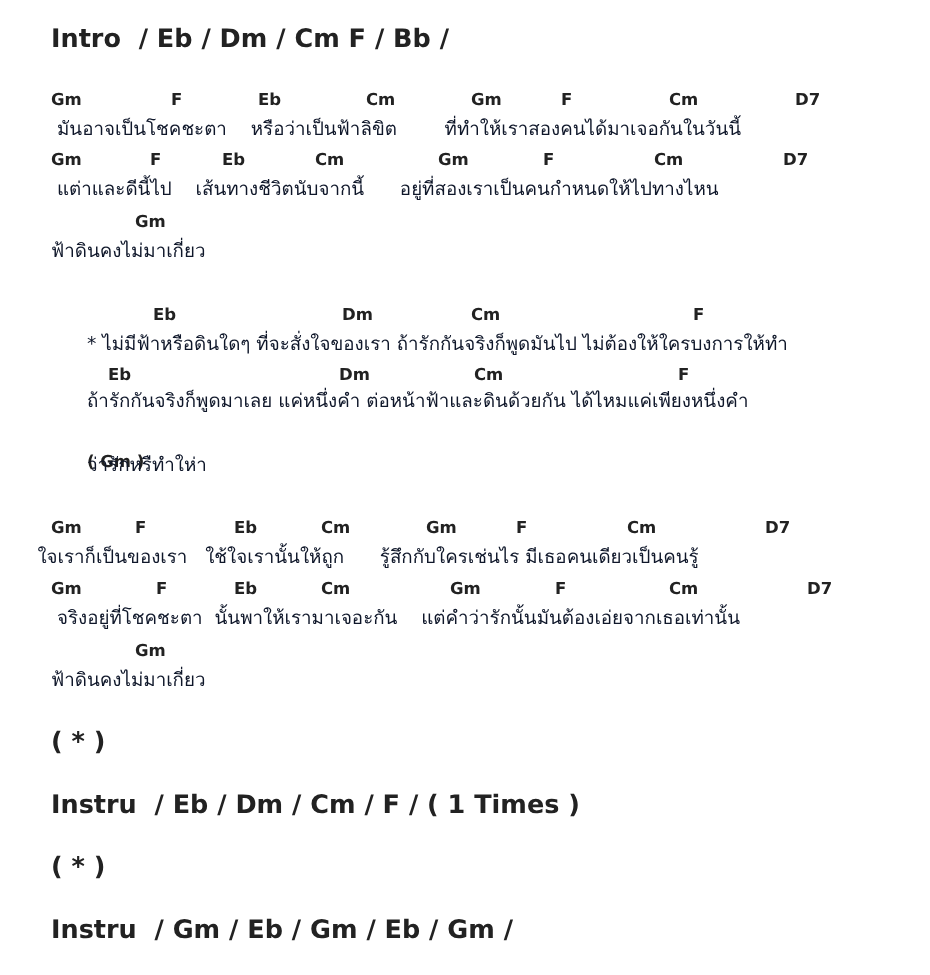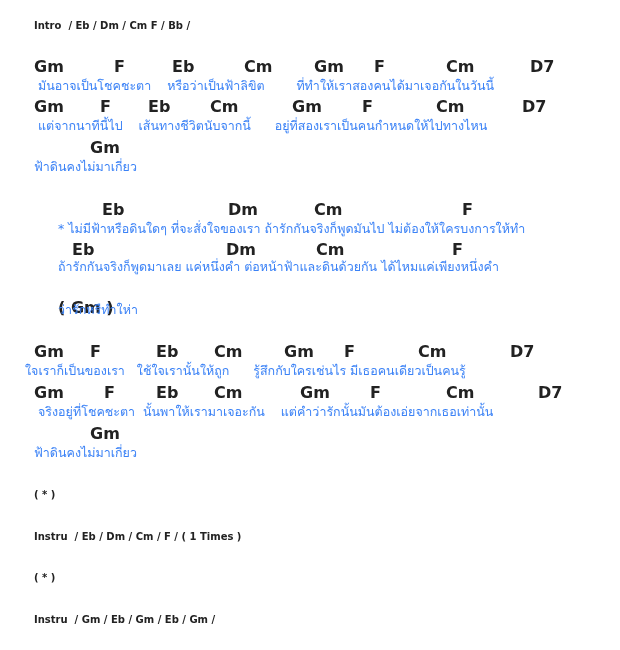--- a/index.html
+++ b/index.html
@@ -1,21 +1,21 @@
 <!DOCTYPE html>
 <html><head>
 <meta charset="utf-8">
 <style>
   html, body { margin: 0; padding: 0; background: #ffffff; }
   body { width: 620px; height: 650px; position: relative; overflow: hidden;
          font-family: "DejaVu Sans", sans-serif; color: #222222; }
-  .line { position: absolute; white-space: pre; font-size: 10px; line-height: 16px; }
-  .chord { position: absolute; font-weight: bold; font-size: 16px; line-height: 16px; white-space: pre; color: #222; }
+  .line { position: absolute; white-space: pre; font-size: 17px; line-height: 16px; }
+  .chord { position: absolute; font-weight: bold; font-size: 11px; line-height: 16px; white-space: pre; color: #222; }
   .bold { font-weight: bold; }
-  .lyric { font-size: 12.5px; color: #3b82f6; }
+  .lyric { font-size: 12.5px; color: #0f172a; }
 </style>
 </head>
 <body>
 
 <div id="sheet">
   <div class="line bold" style="left:34px;top:18px;">Intro  / Eb / Dm / Cm F / Bb /</div>
 
   <div id="verse1">
       <div class="chord" style="left: 34px; top: 59px;">Gm</div>
       <div class="chord" style="left: 114px; top: 59px;">F</div>
@@ -27,21 +27,21 @@
       <div class="chord" style="left: 530px; top: 59px;">D7</div>
       <div class="line lyric" style="left: 34px; top: 78px;"> มันอาจเป็นโชคชะตา    หรือว่าเป็นฟ้าลิขิต        ที่ทำให้เราสองคนได้มาเจอกันในวันนี้</div>
       <div class="chord" style="left: 34px; top: 99px;">Gm</div>
       <div class="chord" style="left: 100px; top: 99px;">F</div>
       <div class="chord" style="left: 148px; top: 99px;">Eb</div>
       <div class="chord" style="left: 210px; top: 99px;">Cm</div>
       <div class="chord" style="left: 292px; top: 99px;">Gm</div>
       <div class="chord" style="left: 362px; top: 99px;">F</div>
       <div class="chord" style="left: 436px; top: 99px;">Cm</div>
       <div class="chord" style="left: 522px; top: 99px;">D7</div>
-      <div class="line lyric" style="left: 34px; top: 118px;"> แต่จากนาทีนี้ไป    เส้นทางชีวิตนับจากนี้      อยู่ที่สองเราเป็นคนกำหนดให้ไปทางไหน</div>
+      <div class="line lyric" style="left: 34px; top: 118px;"> แต่าและดีนี้ไป    เส้นทางชีวิตนับจากนี้      อยู่ที่สองเราเป็นคนกำหนดให้ไปทางไหน</div>
       <div class="chord" style="left: 90px; top: 140px;">Gm</div>
       <div class="line lyric" style="left: 34px; top: 159px;">ฟ้าดินคงไม่มาเกี่ยว</div>
     </div>
   <div id="chorus">
       <div class="chord" style="left: 102px; top: 202px;">Eb</div>
       <div class="chord" style="left: 228px; top: 202px;">Dm</div>
       <div class="chord" style="left: 314px; top: 202px;">Cm</div>
       <div class="chord" style="left: 462px; top: 202px;">F</div>
       <div class="line lyric" style="left: 58px; top: 221px;">* ไม่มีฟ้าหรือดินใดๆ ที่จะสั่งใจของเรา ถ้ารักกันจริงก็พูดมันไป ไม่ต้องให้ใครบงการให้ทำ</div>
       <div class="chord" style="left: 72px; top: 242px;">Eb</div>

